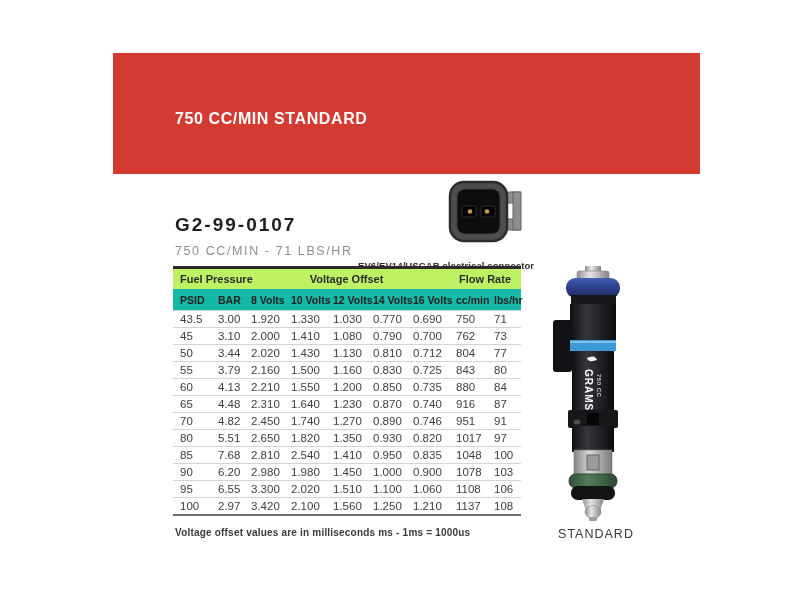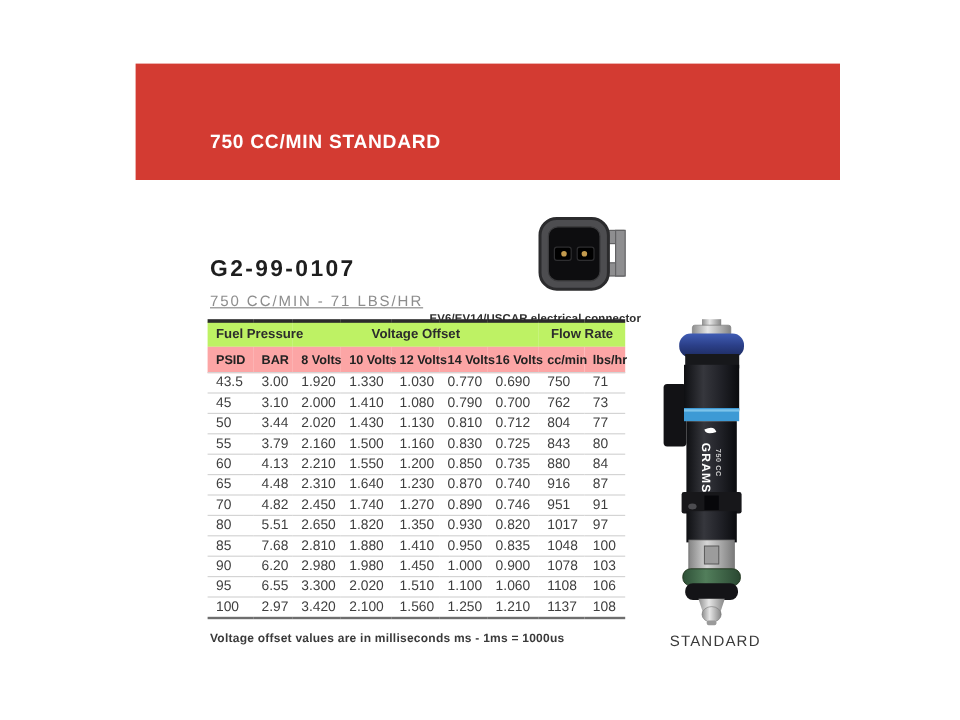--- a/index.html
+++ b/index.html
@@ -1,33 +1,33 @@
 <!DOCTYPE html>
 <html><head>
 <meta charset="utf-8">
 <style>
   * { margin:0; padding:0; box-sizing:border-box; }
   html,body { width:800px; height:600px; background:#ffffff; }
   body { font-family:"Liberation Sans", sans-serif; position:relative; overflow:hidden; }
 
-  .red-banner { position:absolute; left:113px; top:53px; width:587px; height:97px; background:#d33b32; }
+  .red-banner { position:absolute; left:113px; top:53px; width:587px; height:121px; background:#d33b32; }
   .banner-title { position:absolute; left:62px; top:57px; color:#ffffff; font-size:16px; font-weight:bold; letter-spacing:0.6px; white-space:nowrap; }
 
   .product-info { position:absolute; left:175px; top:214px; }
   .part-number { font-size:19px; font-weight:bold; color:#1e1e1e; letter-spacing:2px; }
-  .part-subtitle { margin-top:8px; font-size:12.5px; color:#8d8d8d; letter-spacing:1.6px; white-space:nowrap;text-decoration:underline; }
+  .part-subtitle { margin-top:8px; font-size:12.5px; color:#8d8d8d; letter-spacing:1.6px; white-space:nowrap; }
 
   .connector-illustration { position:absolute; left:448px; top:180px; width:82px; height:63px; }
   .connector-caption { position:absolute; left:358px; top:244px; font-size:9.5px; font-weight:bold; color:#2e2e2e; white-space:nowrap; letter-spacing:0.1px;margin-top:16px; }
 
   table.spec-table { position:absolute; left:173px; top:266px; width:348px; border-collapse:collapse; table-layout:fixed; border-top:3px solid #2b2b2b; border-bottom:2px solid #6e6e6e; }
   table.spec-table th, table.spec-table td { white-space:nowrap; overflow:visible; }
   tr.group-row th { background:#bef264; font-size:11px; font-weight:bold; color:#2c2c2c; padding:4px 0 4px 7px; text-align:left; }
   tr.group-row th + th { text-align:center; padding-left:0; }
-  tr.col-row th { font-size:10.5px; font-weight:bold; color:#222222; padding:5px 0 4px 7px; text-align:left; background:#fca5a5; }
+  tr.col-row th { font-size:10.5px; font-weight:bold; color:#222222; padding:5px 0 4px 7px; text-align:left; background:#14b8a6; }
   tbody td { font-size:11.5px; color:#3e3e3e; padding:2px 0 2px 7px; border-top:1px solid #d4d4d4; text-align:left; }
 
   .footnote { position:absolute; left:175px; top:527px; font-size:10px; font-weight:bold; color:#3a3a3a; letter-spacing:0.2px; white-space:nowrap; }
 
   .injector-image { position:absolute; left:549px; top:262px; width:96px; height:262px; }
   .standard-caption { position:absolute; left:558px; top:527px; width:76px; text-align:center; font-size:12.5px; color:#3a3a3a; letter-spacing:1px; }
 </style>
 </head>
 <body>
 
@@ -177,21 +177,21 @@
           <td>1.350</td>
           <td>0.930</td>
           <td>0.820</td>
           <td>1017</td>
           <td>97</td>
         </tr>
         <tr>
           <td>85</td>
           <td>7.68</td>
           <td>2.810</td>
-          <td>1.880</td>
+          <td>2.540</td>
           <td>1.410</td>
           <td>0.950</td>
           <td>0.835</td>
           <td>1048</td>
           <td>100</td>
         </tr>
         <tr>
           <td>90</td>
           <td>6.20</td>
           <td>2.980</td>

